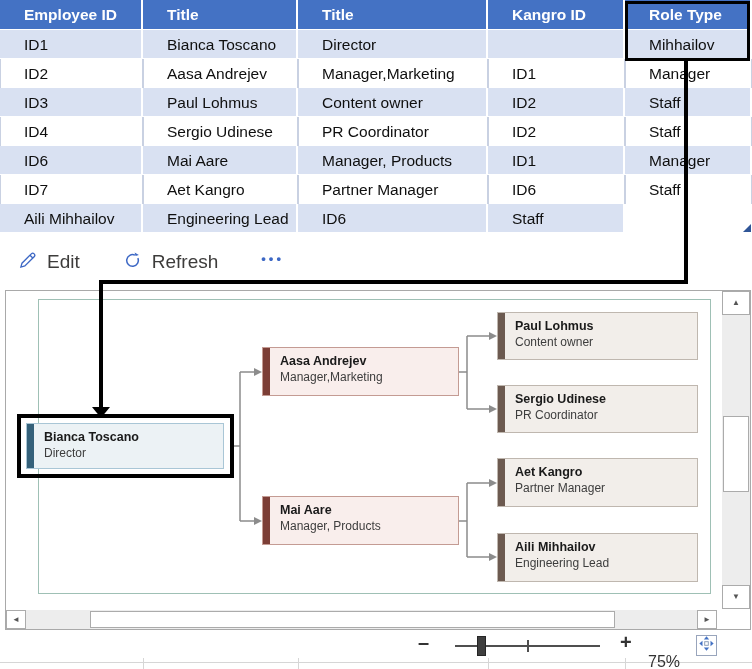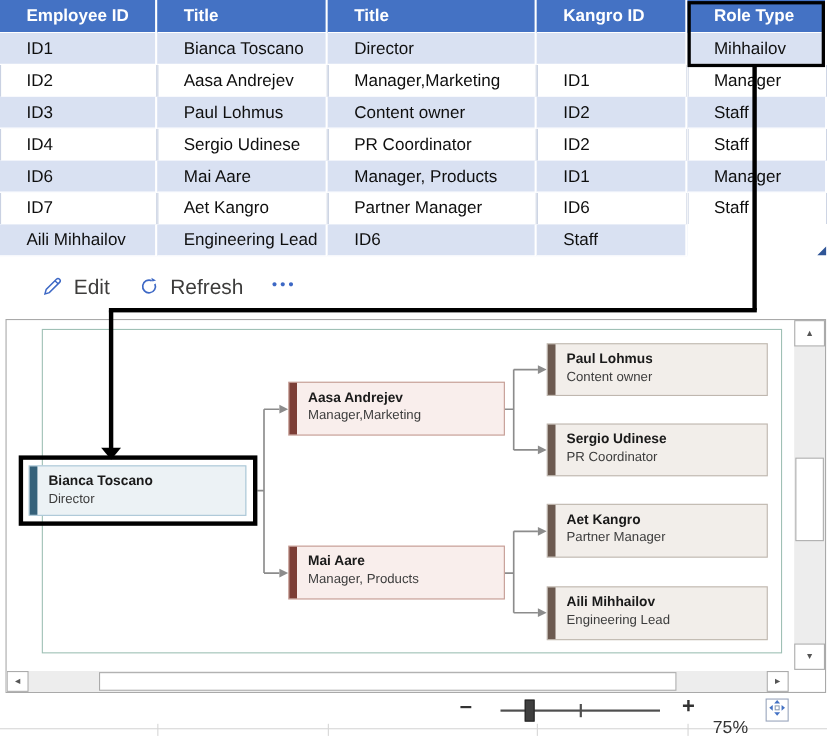--- a/index.html
+++ b/index.html
@@ -13,21 +13,21 @@
     height:29px; white-space:nowrap; overflow:hidden; }
   .cell.hdr { height:30px; background:#4472C4; color:#fff; font-weight:bold;
     box-shadow: inset -2px 0 0 #fff, inset 0 -1px 0 #fff; }
   .cell.band { background:#D9E1F2; box-shadow: inset -2px 0 0 #fff, inset 0 -1px 0 #fff; }
   .cell.plain { background:#fff; box-shadow: inset -1px 0 0 #C9D1E2, inset 1px 0 0 #C9D1E2; }
   .table-handle { position:absolute; left:743px; top:224px; width:0; height:0;
     border-left:8px solid transparent; border-bottom:8px solid #2F5597; }
 
   
   .toolbar { position:absolute; left:0; top:233px; width:752px; height:57px; background:#fff;
-    display:flex; align-items:center; gap:26px; padding-left:38px; }
+    display:flex; align-items:center; gap:43px; padding-left:18px; }
   .tb-btn { display:flex; align-items:center; gap:10px; background:none; border:none;
     font-family:inherit; cursor:pointer; }
   .tb-label { font-size:19px; color:#3d3c3b; }
   .tb-more { color:#3D68C5; font-size:13px; letter-spacing:3px; font-weight:bold; padding-bottom:6px;}
 
   
   .chart-frame { position:absolute; left:5px; top:290px; width:746px; height:340px;
     border:1px solid #A9A9A9; background:#fff; }
   .page-rect { position:absolute; left:38px; top:299px; width:673px; height:295px;
     border:1px solid #9FC0B5; background:#fff; }

